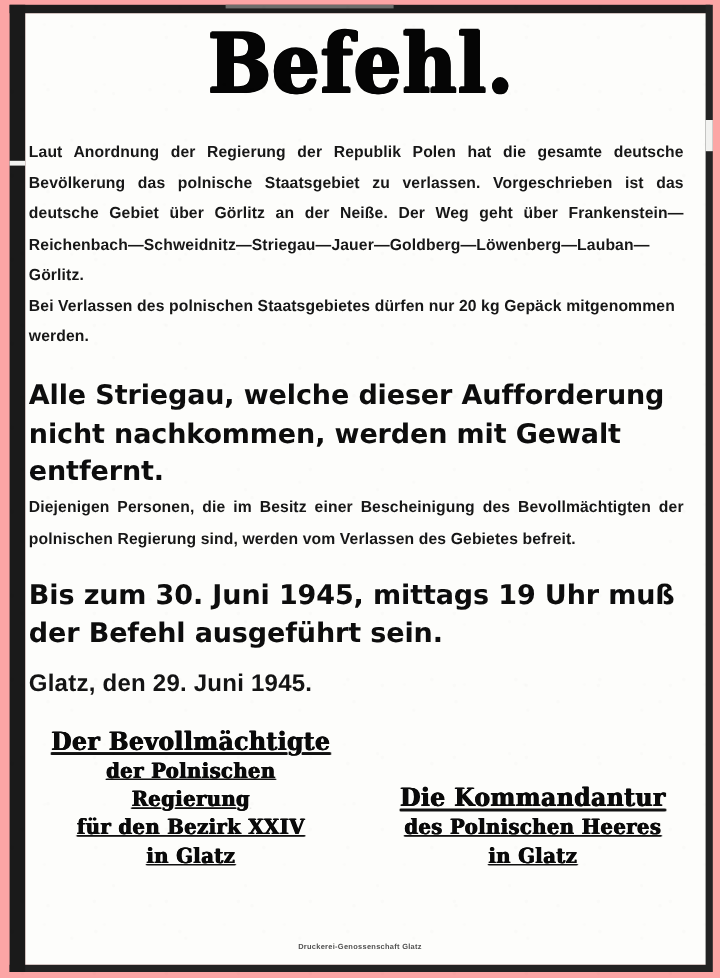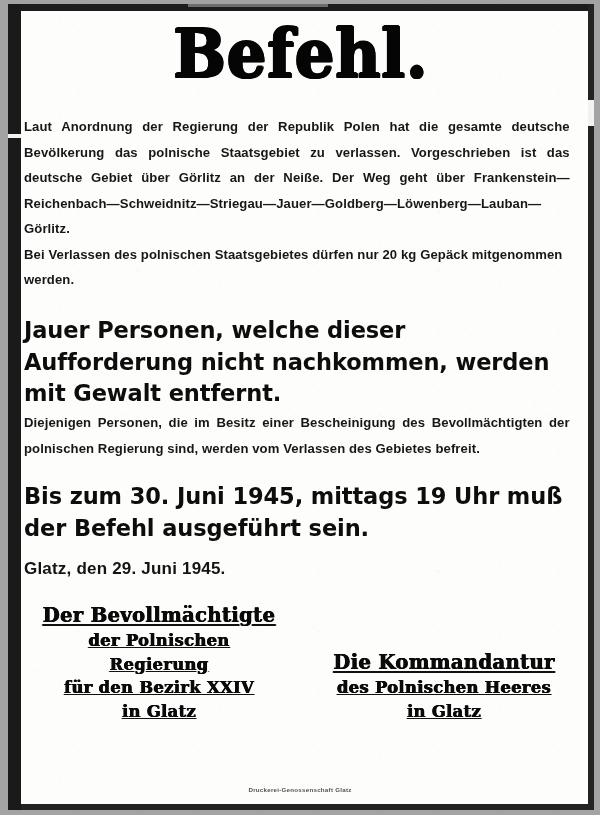--- a/index.html
+++ b/index.html
@@ -7,21 +7,21 @@
     margin: 0;
     padding: 0;
     background: #8a8a8a;
   }
 
   .poster {
     position: relative;
     width: 600px;
     height: 815px;
     margin: 0 auto;
-    background: #a3a3a3;
+    background: #fca5a5;
     box-sizing: border-box;
     overflow: hidden;
     font-family: "Liberation Sans", "DejaVu Sans", sans-serif;
     color: #111;
     -webkit-font-smoothing: none;
   }
 
   
   .frame-left {
     position: absolute;
@@ -163,21 +163,21 @@
   }
   .shout-2 {
     margin-top: 20px;
   }
 
   .para-block-2 {
   }
 
   .dateline {
     margin: 14px 0 0 0;
-    font-size: 17px;
+    font-size: 20px;
     font-weight: 700;
     letter-spacing: .2px;
     color: #141414;
   }
 
   
   .signatures {
     display: flex;
     justify-content: space-between;
     align-items: flex-end;
@@ -237,21 +237,21 @@
 
     <div class="masthead">
       <div class="masthead-title">Befehl.</div>
     </div>
 
     <div class="body-block">
       <p class="para">Laut Anordnung der Regierung der Republik Polen hat die gesamte deutsche Bevölkerung das polnische Staatsgebiet zu verlassen. Vorgeschrieben ist das deutsche Gebiet über Görlitz an der Neiße. Der Weg geht über Frankenstein—Reichenbach—Schweidnitz—Striegau—Jauer—Goldberg—Löwenberg—Lauban—Görlitz.</p>
       <p class="para last-full">Bei Verlassen des polnischen Staatsgebietes dürfen nur 20 kg Gepäck mitgenommen werden.</p>
     </div>
 
-    <p class="shout">Jauer Personen, welche dieser Aufforderung nicht nachkommen, werden mit Gewalt entfernt.</p>
+    <p class="shout">Alle Striegau, welche dieser Aufforderung nicht nachkommen, werden mit Gewalt entfernt.</p>
 
     <div class="para-block-2">
       <p class="para">Diejenigen Personen, die im Besitz einer Bescheinigung des Bevoll­mächtigten der polnischen Regierung sind, werden vom Verlassen des Gebietes befreit.</p>
     </div>
 
     <p class="shout shout-2">Bis zum 30. Juni 1945, mittags 19 Uhr muß der Befehl ausgeführt sein.</p>
 
     <p class="dateline">Glatz, den 29. Juni 1945.</p>
 
     <div class="signatures">

